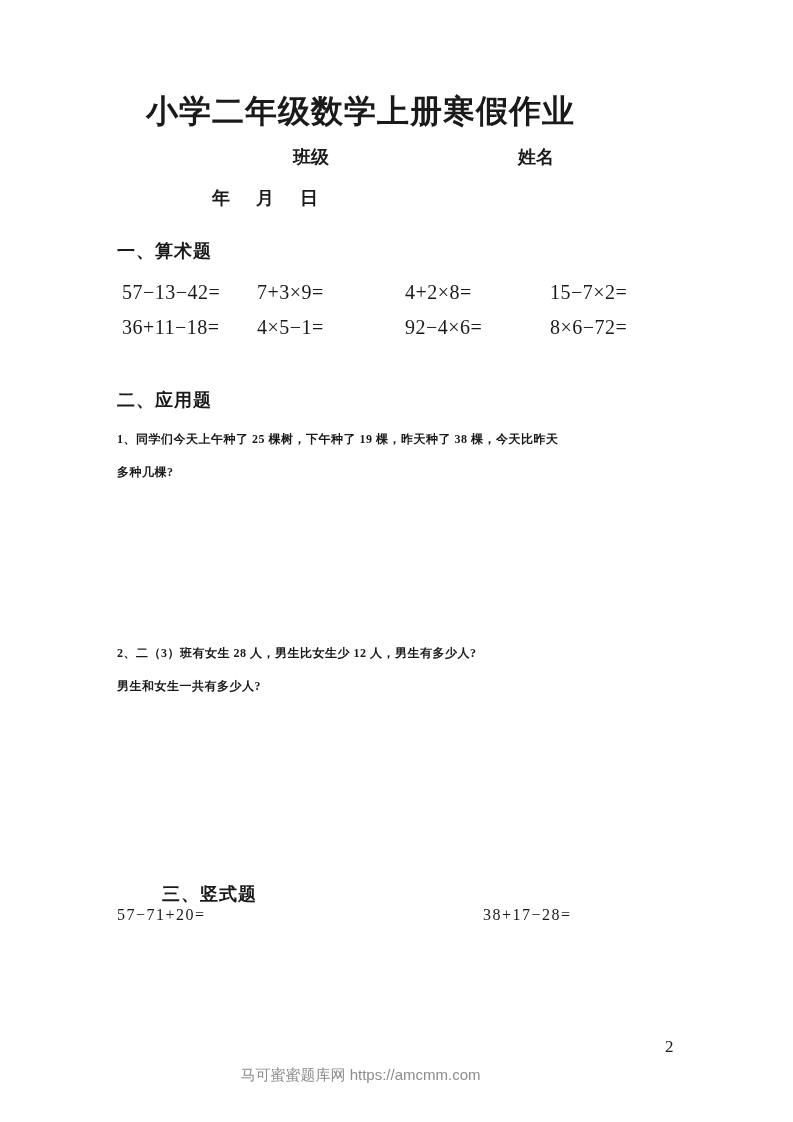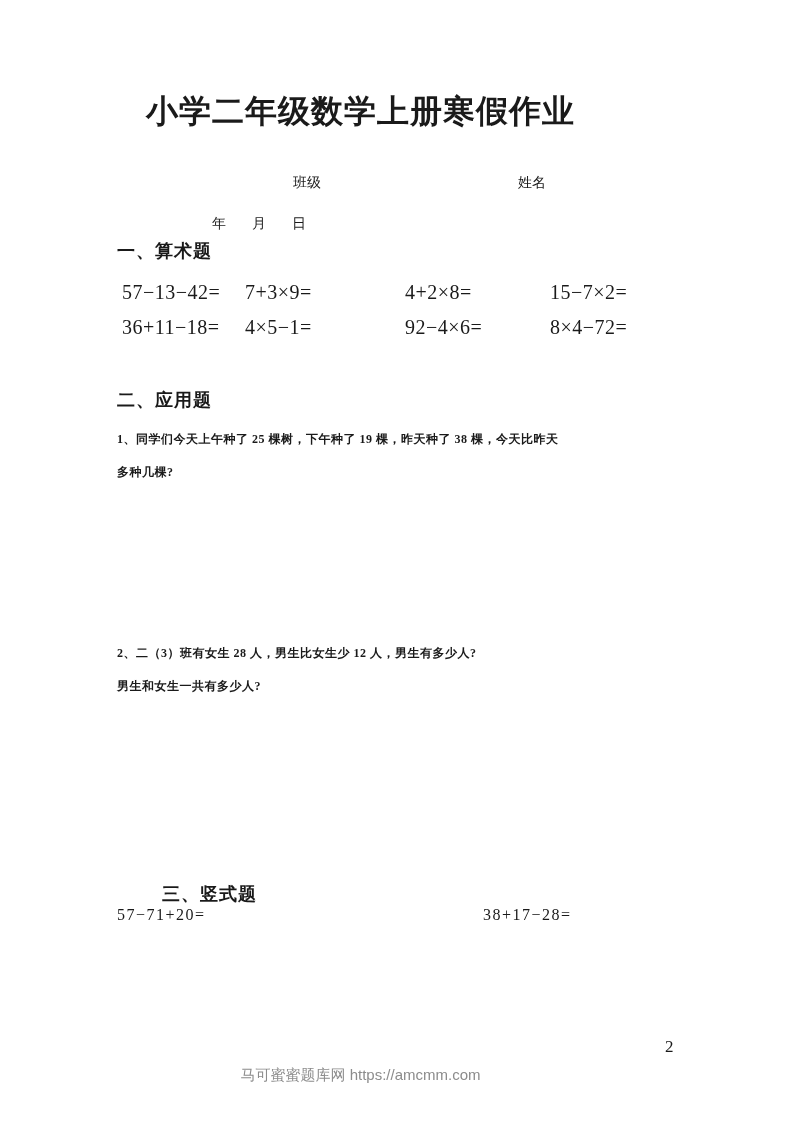--- a/index.html
+++ b/index.html
@@ -27,24 +27,23 @@
   .doc-title {
     top: 90px;
     left: 50%;
     transform: translateX(-50%);
     font-size: 32px;
     font-weight: bold;
     letter-spacing: 1px;
     font-family: "Liberation Serif", serif;
   }
   .field-label {
-    font-size: 14px;
-    font-weight: normal;
+    font-size: 18px;
+    font-weight: bold;
     font-family: "Liberation Sans", sans-serif;
-    margin-top: 29px;
   }
   .class-label { top: 145px; left: 293px; }
   .name-label  { top: 145px; left: 518px; }
   .date-row {
     top: 186px;
     left: 212px;
     display: flex;
     gap: 26px;
   }
   .section-heading {
@@ -57,21 +56,21 @@
   .heading-2 { top: 388px; left: 117px; }
   .heading-3 { top: 882px; left: 117px; margin-left: 45px; }
   .eq {
     font-size: 20px;
     letter-spacing: 0.5px;
     font-family: "Liberation Serif", serif;
   }
   .eq-row-1 { top: 281px; }
   .eq-row-2 { top: 316px; }
   .eq-col-1 { left: 122px; }
-  .eq-col-2 { left: 245px; }
+  .eq-col-2 { left: 257px; }
   .eq-col-3 { left: 405px; }
   .eq-col-4 { left: 550px; }
   .problem-line {
     font-size: 12px;
     letter-spacing: 0.5px;
     font-family: "Liberation Serif", serif;
     font-weight: bold;
   }
   .p1-l1 { top: 431px; left: 117px; }
   .p1-l2 { top: 464px; left: 117px; }
@@ -119,21 +118,21 @@
   <div class="abs section-heading heading-1">一、算术题</div>
 
   <span class="abs eq eq-row-1 eq-col-1">57−13−42=</span>
   <span class="abs eq eq-row-1 eq-col-2">7+3×9=</span>
   <span class="abs eq eq-row-1 eq-col-3">4+2×8=</span>
   <span class="abs eq eq-row-1 eq-col-4">15−7×2=</span>
 
   <span class="abs eq eq-row-2 eq-col-1">36+11−18=</span>
   <span class="abs eq eq-row-2 eq-col-2">4×5−1=</span>
   <span class="abs eq eq-row-2 eq-col-3">92−4×6=</span>
-  <span class="abs eq eq-row-2 eq-col-4">8×4−72=</span>
+  <span class="abs eq eq-row-2 eq-col-4">8×6−72=</span>
 
   <div class="abs section-heading heading-2">二、应用题</div>
 
   <div class="abs problem-line p1-l1">1、同学们今天上午种了 25 棵树，下午种了 19 棵，昨天种了 38 棵，今天比昨天</div>
   <div class="abs problem-line p1-l2">多种几棵?</div>
 
   <div class="abs problem-line p2-l1">2、二（3）班有女生 28 人，男生比女生少 12 人，男生有多少人?</div>
   <div class="abs problem-line p2-l2">男生和女生一共有多少人?</div>
 
   <div class="abs section-heading heading-3">三、竖式题</div>

